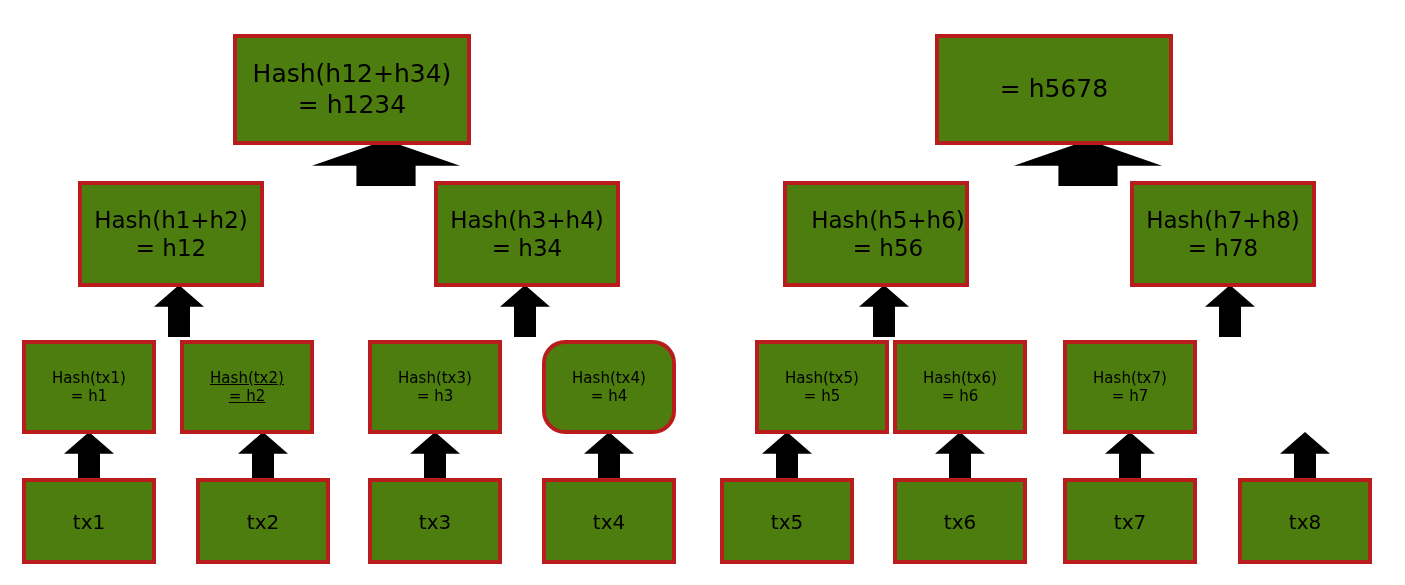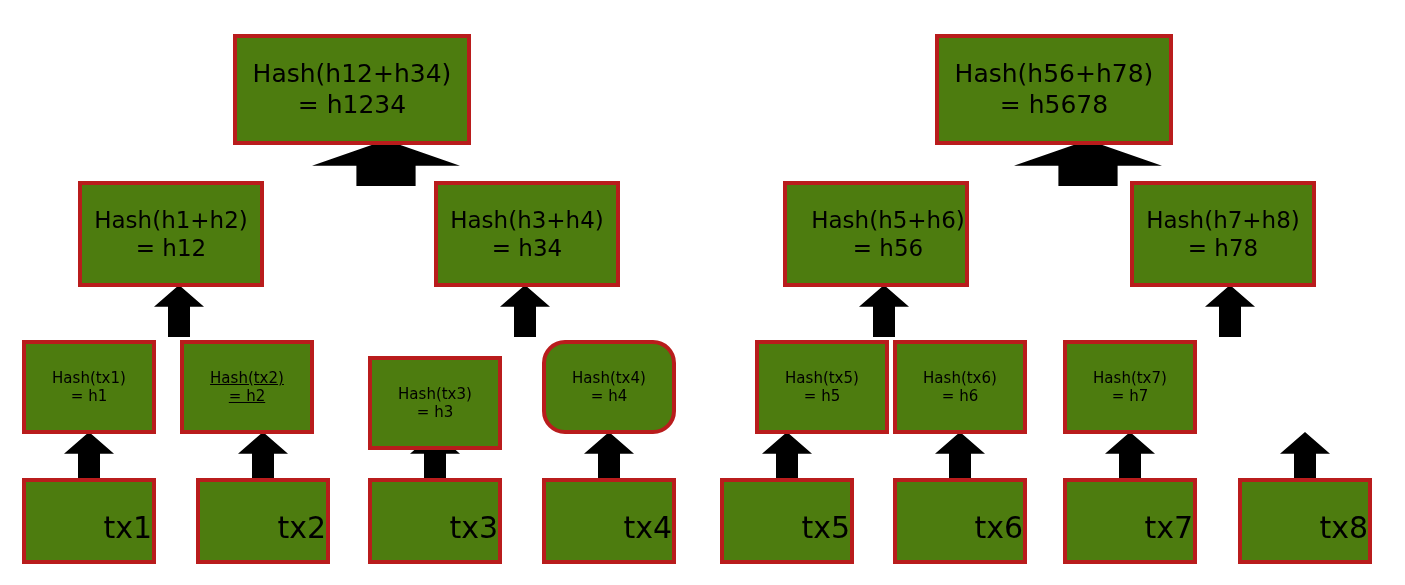--- a/index.html
+++ b/index.html
@@ -51,24 +51,23 @@
   
   .lvl-3 {
     width: 134px;
     height: 94px;
     font-size: 15px;
   }
   
   .lvl-tx {
     width: 134px;
     height: 86px;
-    font-size: 30px;
+    font-size: 20px;
     justify-content: flex-start;
     padding-top: 28px;
-    align-items: flex-end;
   }
   
   .arrow {
     position: absolute;
     background: #000000;
     z-index: 1;
   }
   .arrow-small {
     width: 50px;
     height: 52px;
@@ -101,21 +100,20 @@
   <div class="arrow arrow-small" style="left:935px; top:432px;"></div>
   <div class="arrow arrow-small" style="left:1105px; top:432px;"></div>
   <div class="arrow arrow-small" style="left:1280px; top:432px;"></div>
 
   <div class="node lvl-root" style="left:233px; top:34px;">
     <span class="line1">Hash(h12+h34)</span>
     <span class="line2">= h1234</span>
   </div>
 
   <div class="node lvl-root" style="left:935px; top:34px;">
-    <span class="line1">Hash(h56+h78)</span>
     <span class="line2">= h5678</span>
   </div>
 
   <div class="node lvl-2" style="left:78px; top:181px;">
     <span class="line1">Hash(h1+h2)</span>
     <span class="line2">= h12</span>
   </div>
 
   <div class="node lvl-2" style="left:434px; top:181px;">
     <span class="line1">Hash(h3+h4)</span>
@@ -135,21 +133,21 @@
   <div class="node lvl-3" style="left:22px; top:340px;">
     <span class="line1">Hash(tx1)</span>
     <span class="line2">= h1</span>
   </div>
 
   <div class="node lvl-3" style="left:180px; top:340px;text-decoration:underline;">
     <span class="line1">Hash(tx2)</span>
     <span class="line2">= h2</span>
   </div>
 
-  <div class="node lvl-3" style="left:368px; top:356px;">
+  <div class="node lvl-3" style="left:368px; top:340px;">
     <span class="line1">Hash(tx3)</span>
     <span class="line2">= h3</span>
   </div>
 
   <div class="node lvl-3" style="left:542px; top:340px;border-radius:23px;">
     <span class="line1">Hash(tx4)</span>
     <span class="line2">= h4</span>
   </div>
 
   <div class="node lvl-3" style="left:720px; top:340px;margin-left:35px;">

